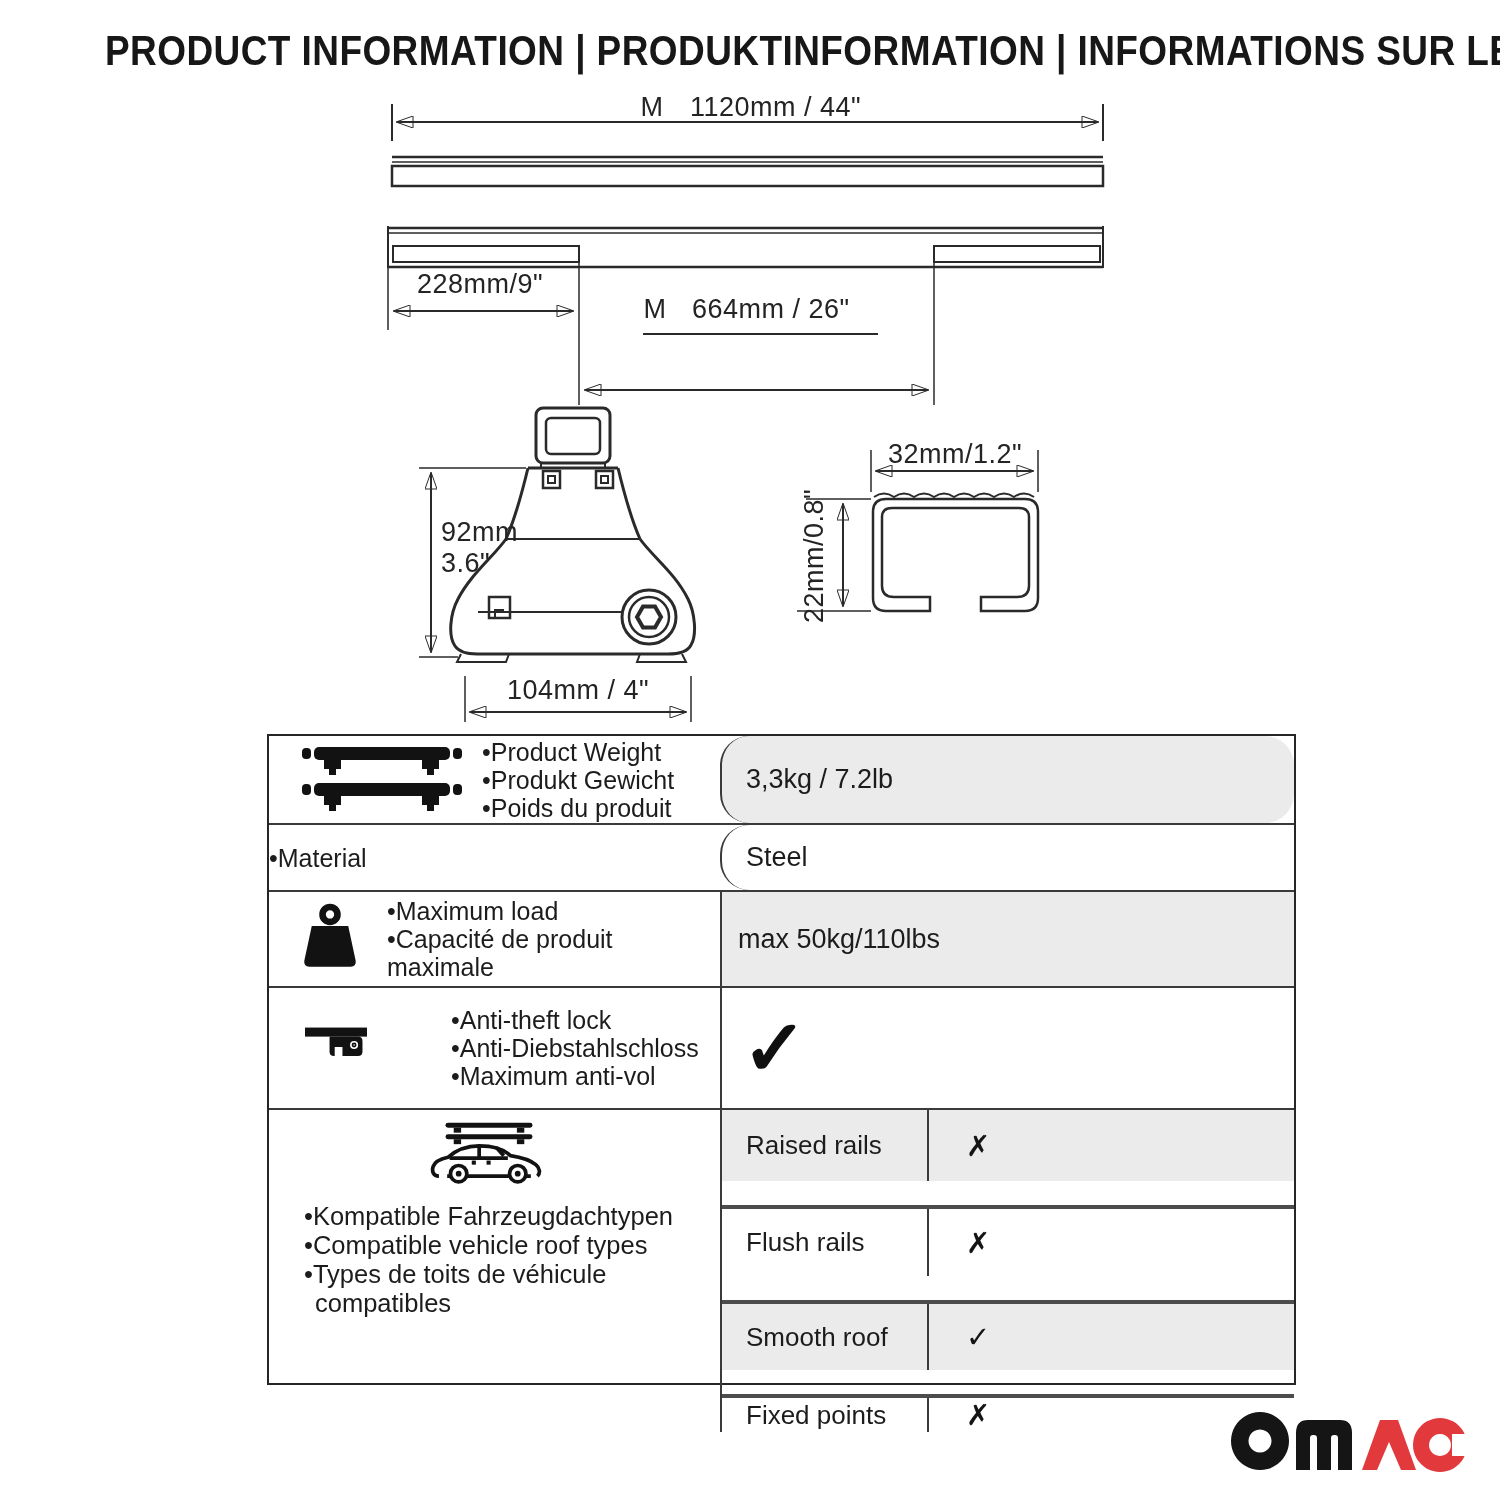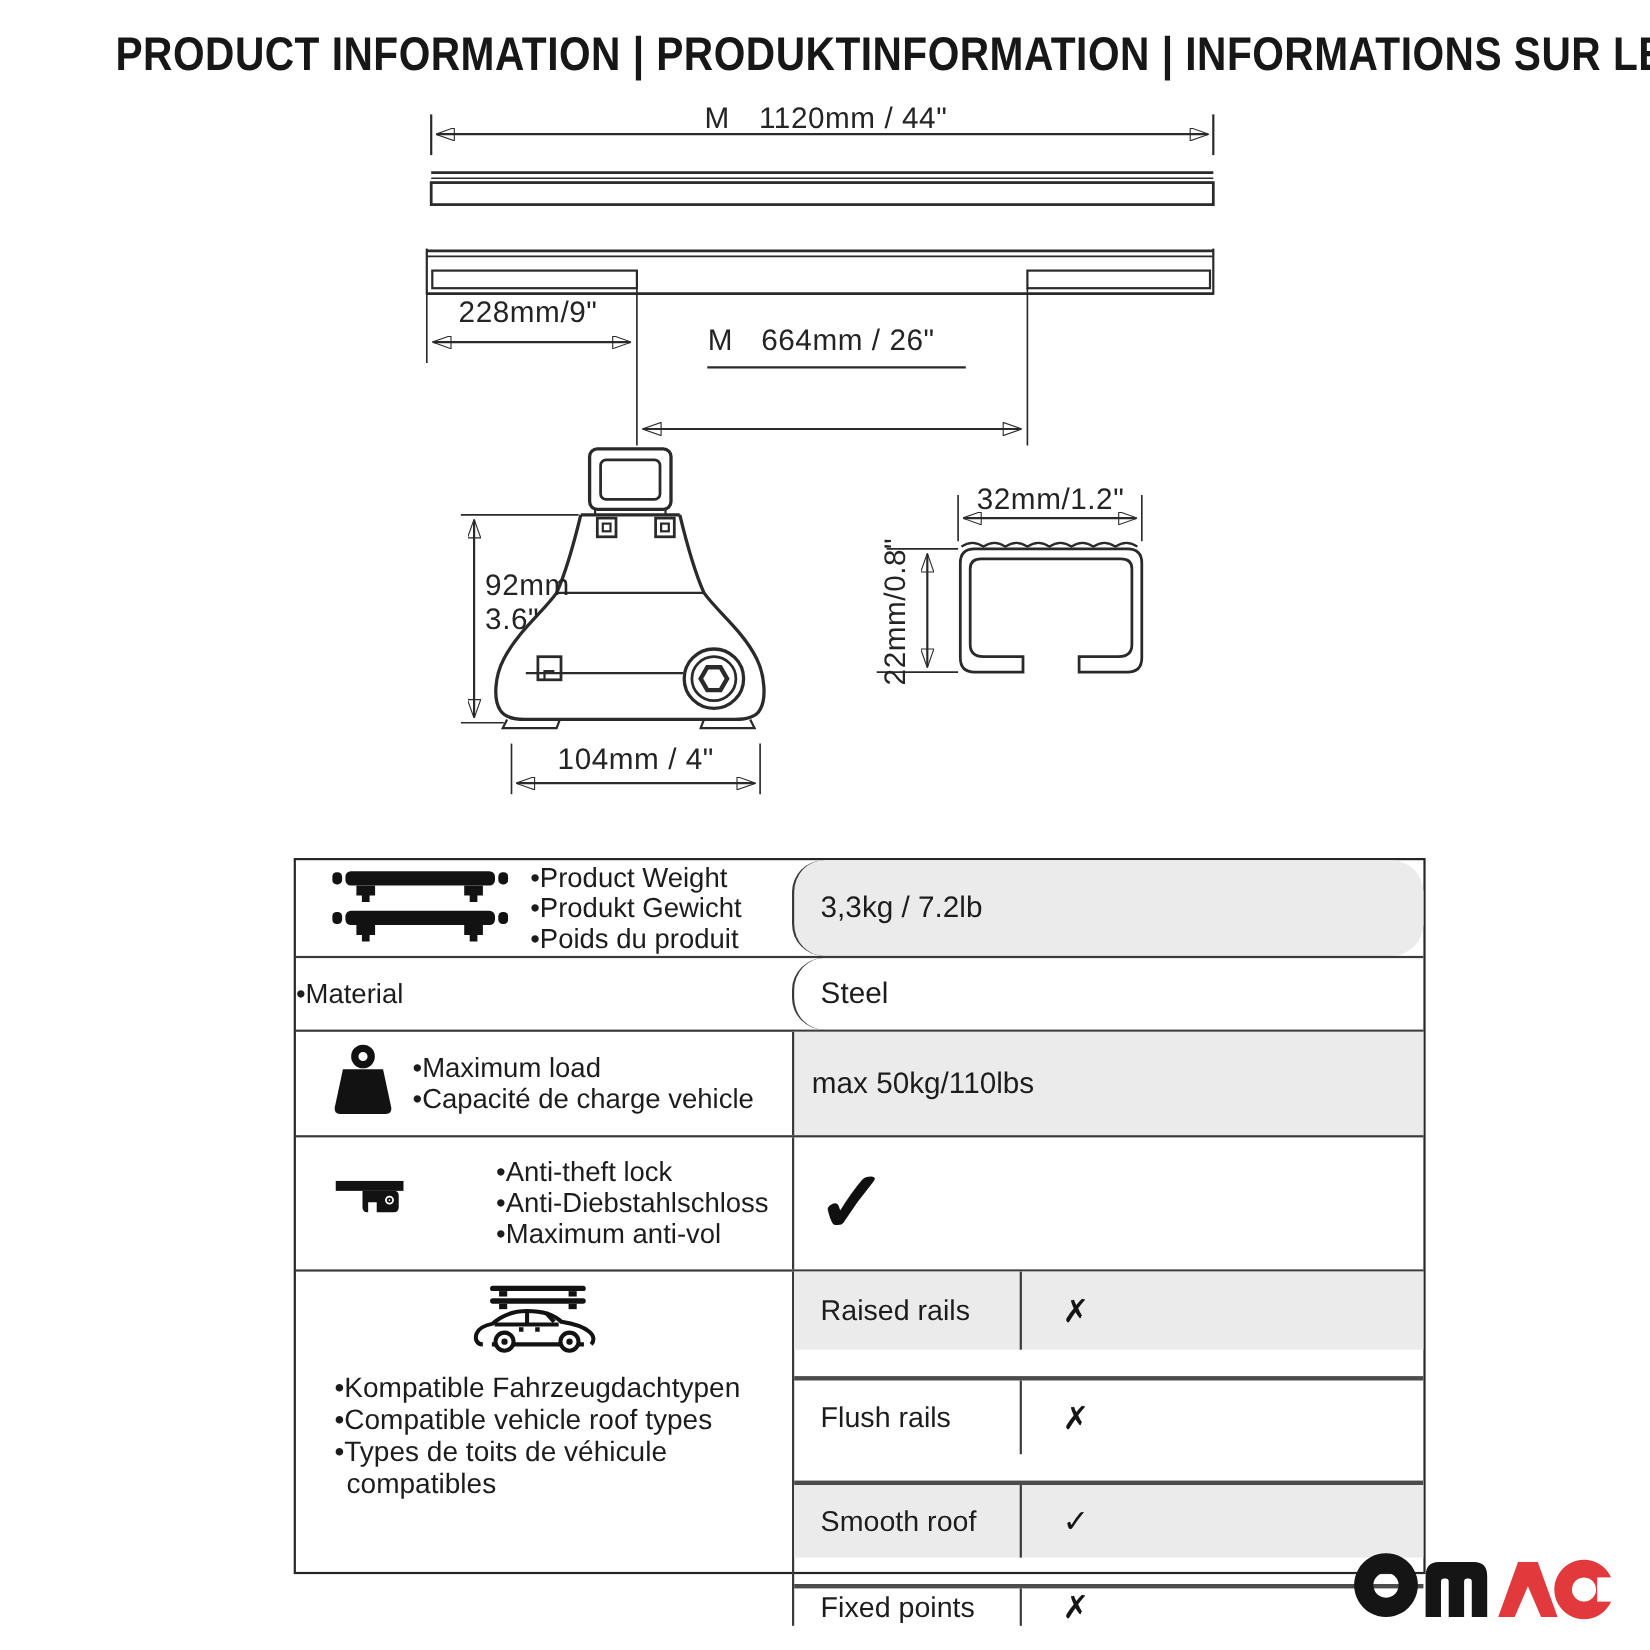--- a/index.html
+++ b/index.html
@@ -19,42 +19,42 @@
     transform: scaleX(0.86); transform-origin: center;
     letter-spacing: 0.5px;
   }
   svg.drawings { position: absolute; top: 0; left: 0; }
   .drawings line, .drawings rect, .drawings path, .drawings circle, .drawings polygon
     { stroke:#2a2a2a; fill:none; }
   .drawings text { fill:#242424; stroke:none; font-size:27px; letter-spacing:0.5px; }
 
   
   .spec-table {
-    position: absolute; left: 267px; top: 780px;
+    position: absolute; left: 267px; top: 734px;
     width: 1029px; height: 651px;
     border: 2px solid #262626;
     display: grid;
     grid-template-rows: 87px 67px 96px 122px 1fr;
     background: #fff;
     font-size: 25px; color: #1c1c1c;
   }
   .row { display: grid; grid-template-columns: 451px 1fr; }
   .row + .row { border-top: 2px solid #3a3a3a; }
   .row-roof-types { border-top-width: 3px; }
   .cell-left { position: relative; display: flex; align-items: center; }
   .cell-val  { border-left: 2px solid #3a3a3a; display: flex; align-items: center; font-size: 27px; }
   .gray { background: #ebebeb; }
   .labels { line-height: 28px; }
   .pad-val { padding-left: 24px; border-radius: 29px; }
 
   .r1 .icon-box { margin-left: 33px; width:160px; flex:none; }
   .r1 .labels { margin-left: 20px; }
   .r2 .labels { font-size:25px;text-align:center; }
   .r3 .icon-box { margin-left: 32px; width:58px; flex:none; }
-  .r3 .labels { margin-left: 16px; }
+  .r3 .labels { margin-left: 28px; }
   .r4 .icon-box { margin-left: 36px; width:62px; flex:none; }
   .r4 .labels { margin-left: 84px; }
   .r5-icon { position:absolute; left:150px; top:12px; }
   .r5-labels { position:absolute; left:35px; top:92px; line-height:29px; font-size:25.5px; }
   .r5-labels .indent { padding-left: 11px; }
 
   .big-check {
     padding-left: 20px; font-family:"DejaVu Sans", sans-serif;
     font-size: 78px; font-weight: 700; color:#101010;
     -webkit-text-stroke: 2.5px #101010; line-height: 1;
@@ -206,21 +206,21 @@
     <div class="row r3">
       <div class="cell-left">
         <span class="icon-box">
           <svg width="58" height="76" viewBox="0 0 70 78">
             <circle cx="35" cy="13" r="9" stroke="#121212" stroke-width="8" fill="none"></circle>
             <path d="M13,27 h44 l9,42 q1,7 -6,7 h-50 q-7,0 -6,-7 z" fill="#121212"></path>
           </svg>
         </span>
         <div class="labels">
           <div>•Maximum load</div>
-          <div>•Capacité de charge vehicle</div>
+          <div>•Capacité de produit maximale</div>
         </div>
       </div>
       <div class="cell-val gray" style="padding-left:16px">max 50kg/110lbs</div>
     </div>
 
     <div class="row r4">
       <div class="cell-left">
         <span class="icon-box">
           <svg width="62" height="36" viewBox="0 0 96 54">
             <rect x="0" y="0" width="96" height="14" fill="#121212"></rect>

